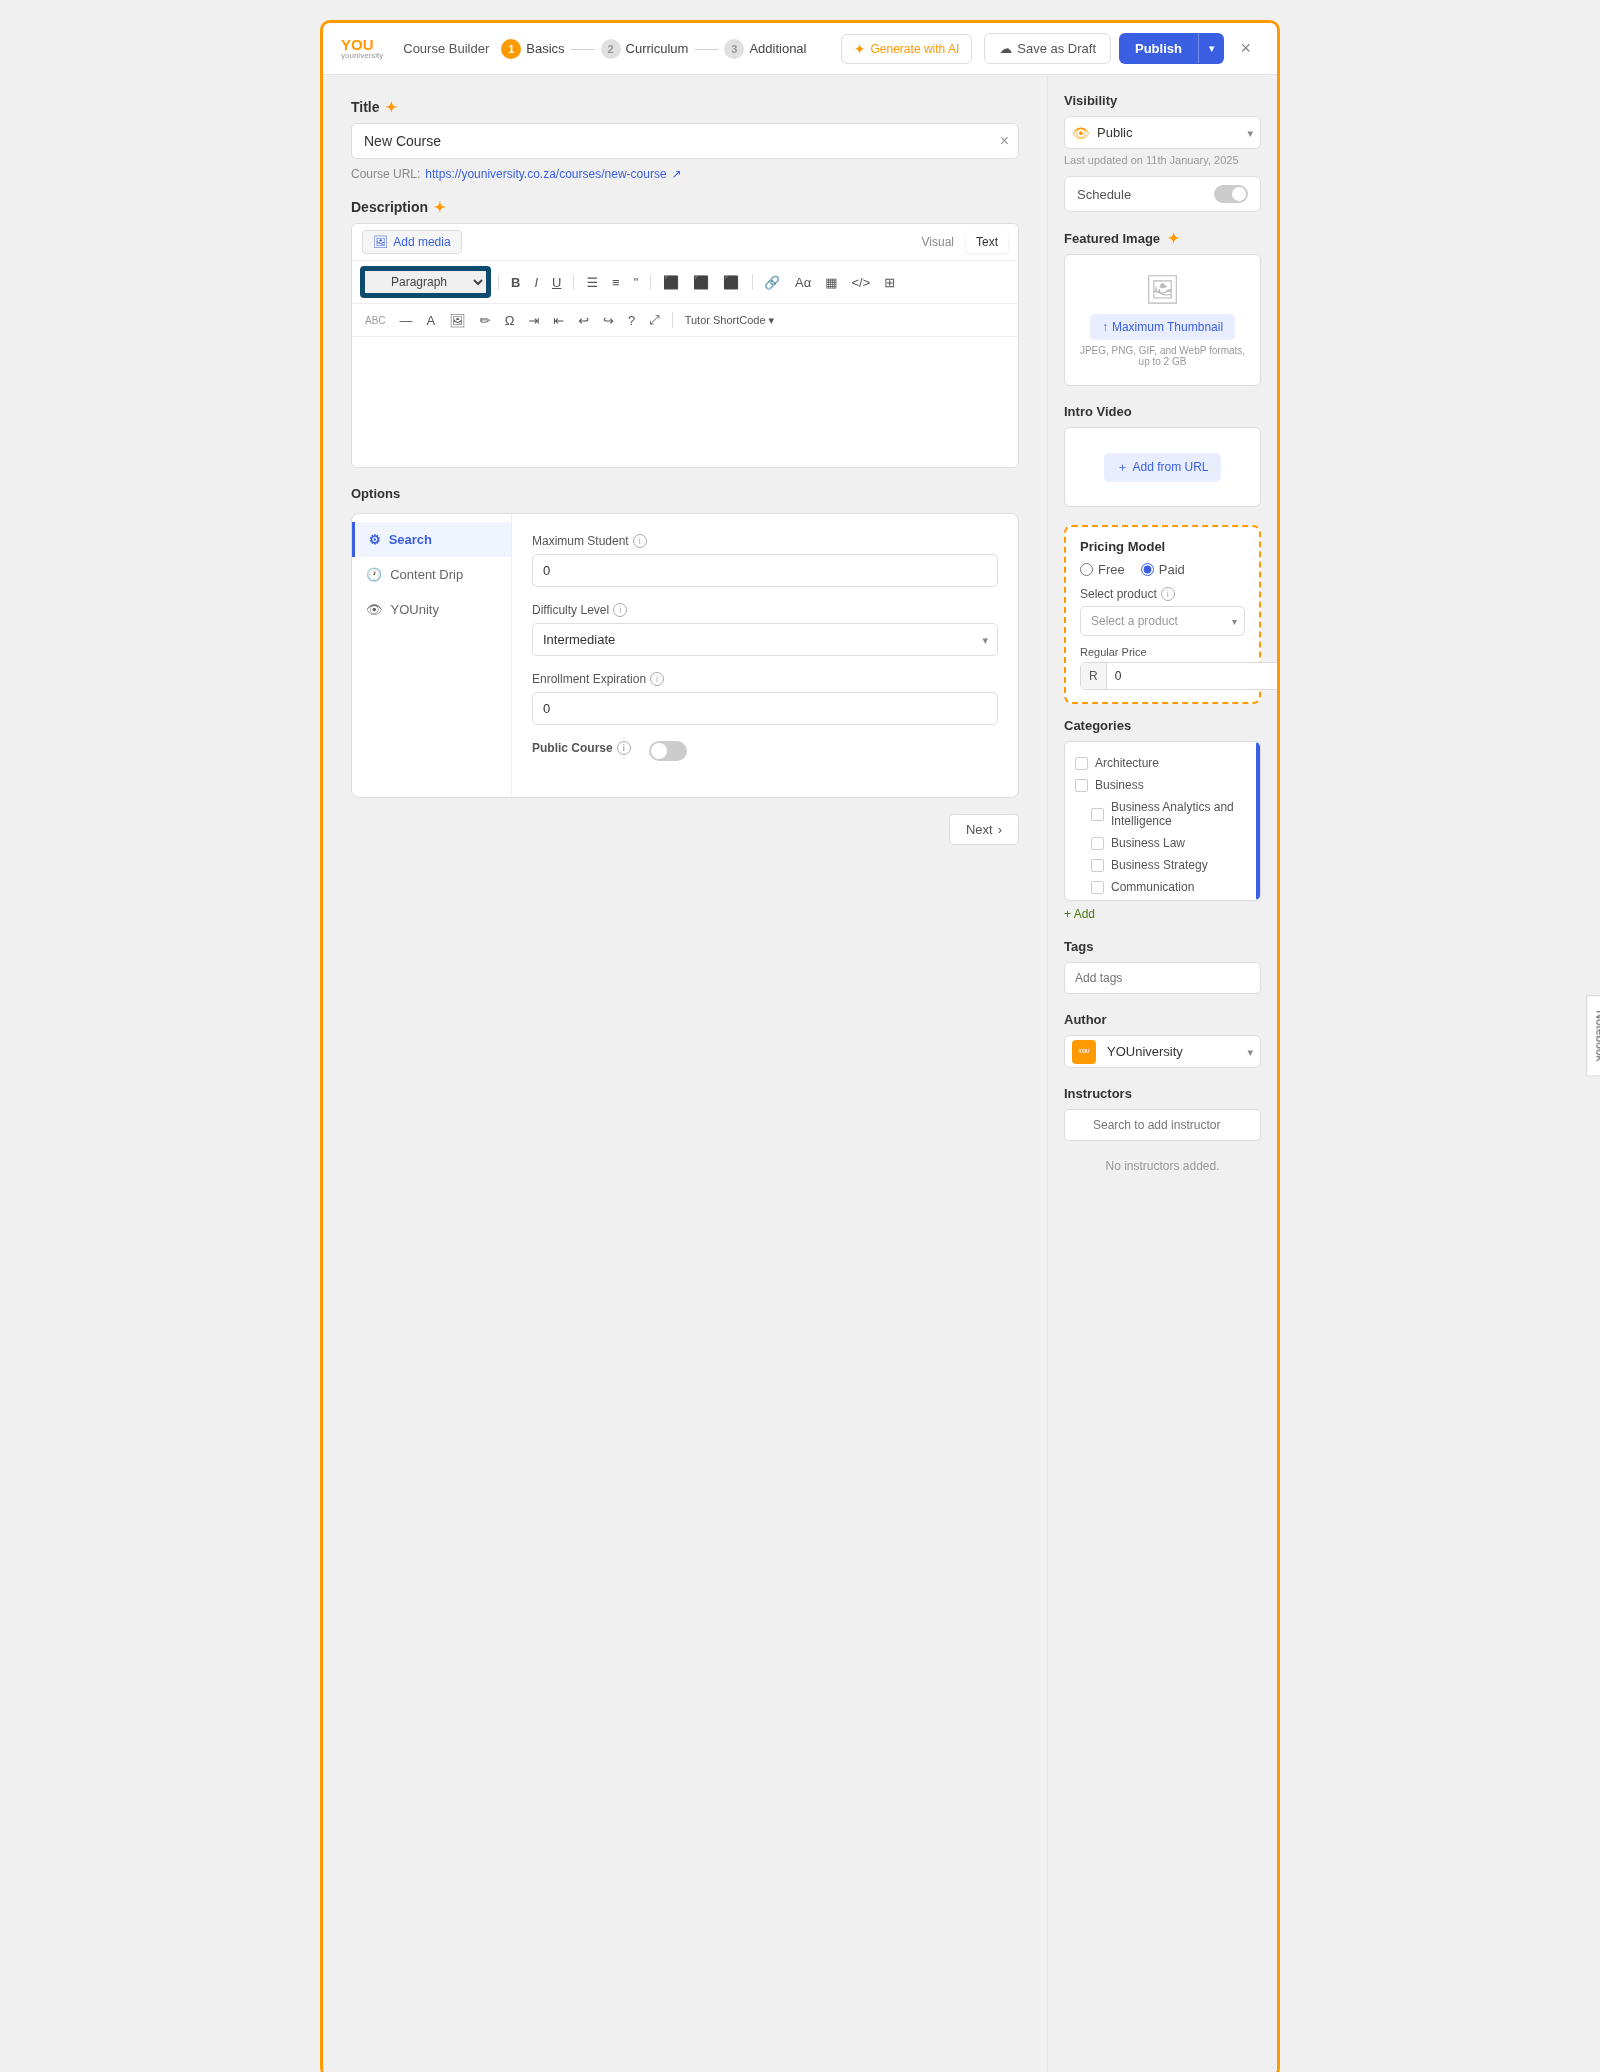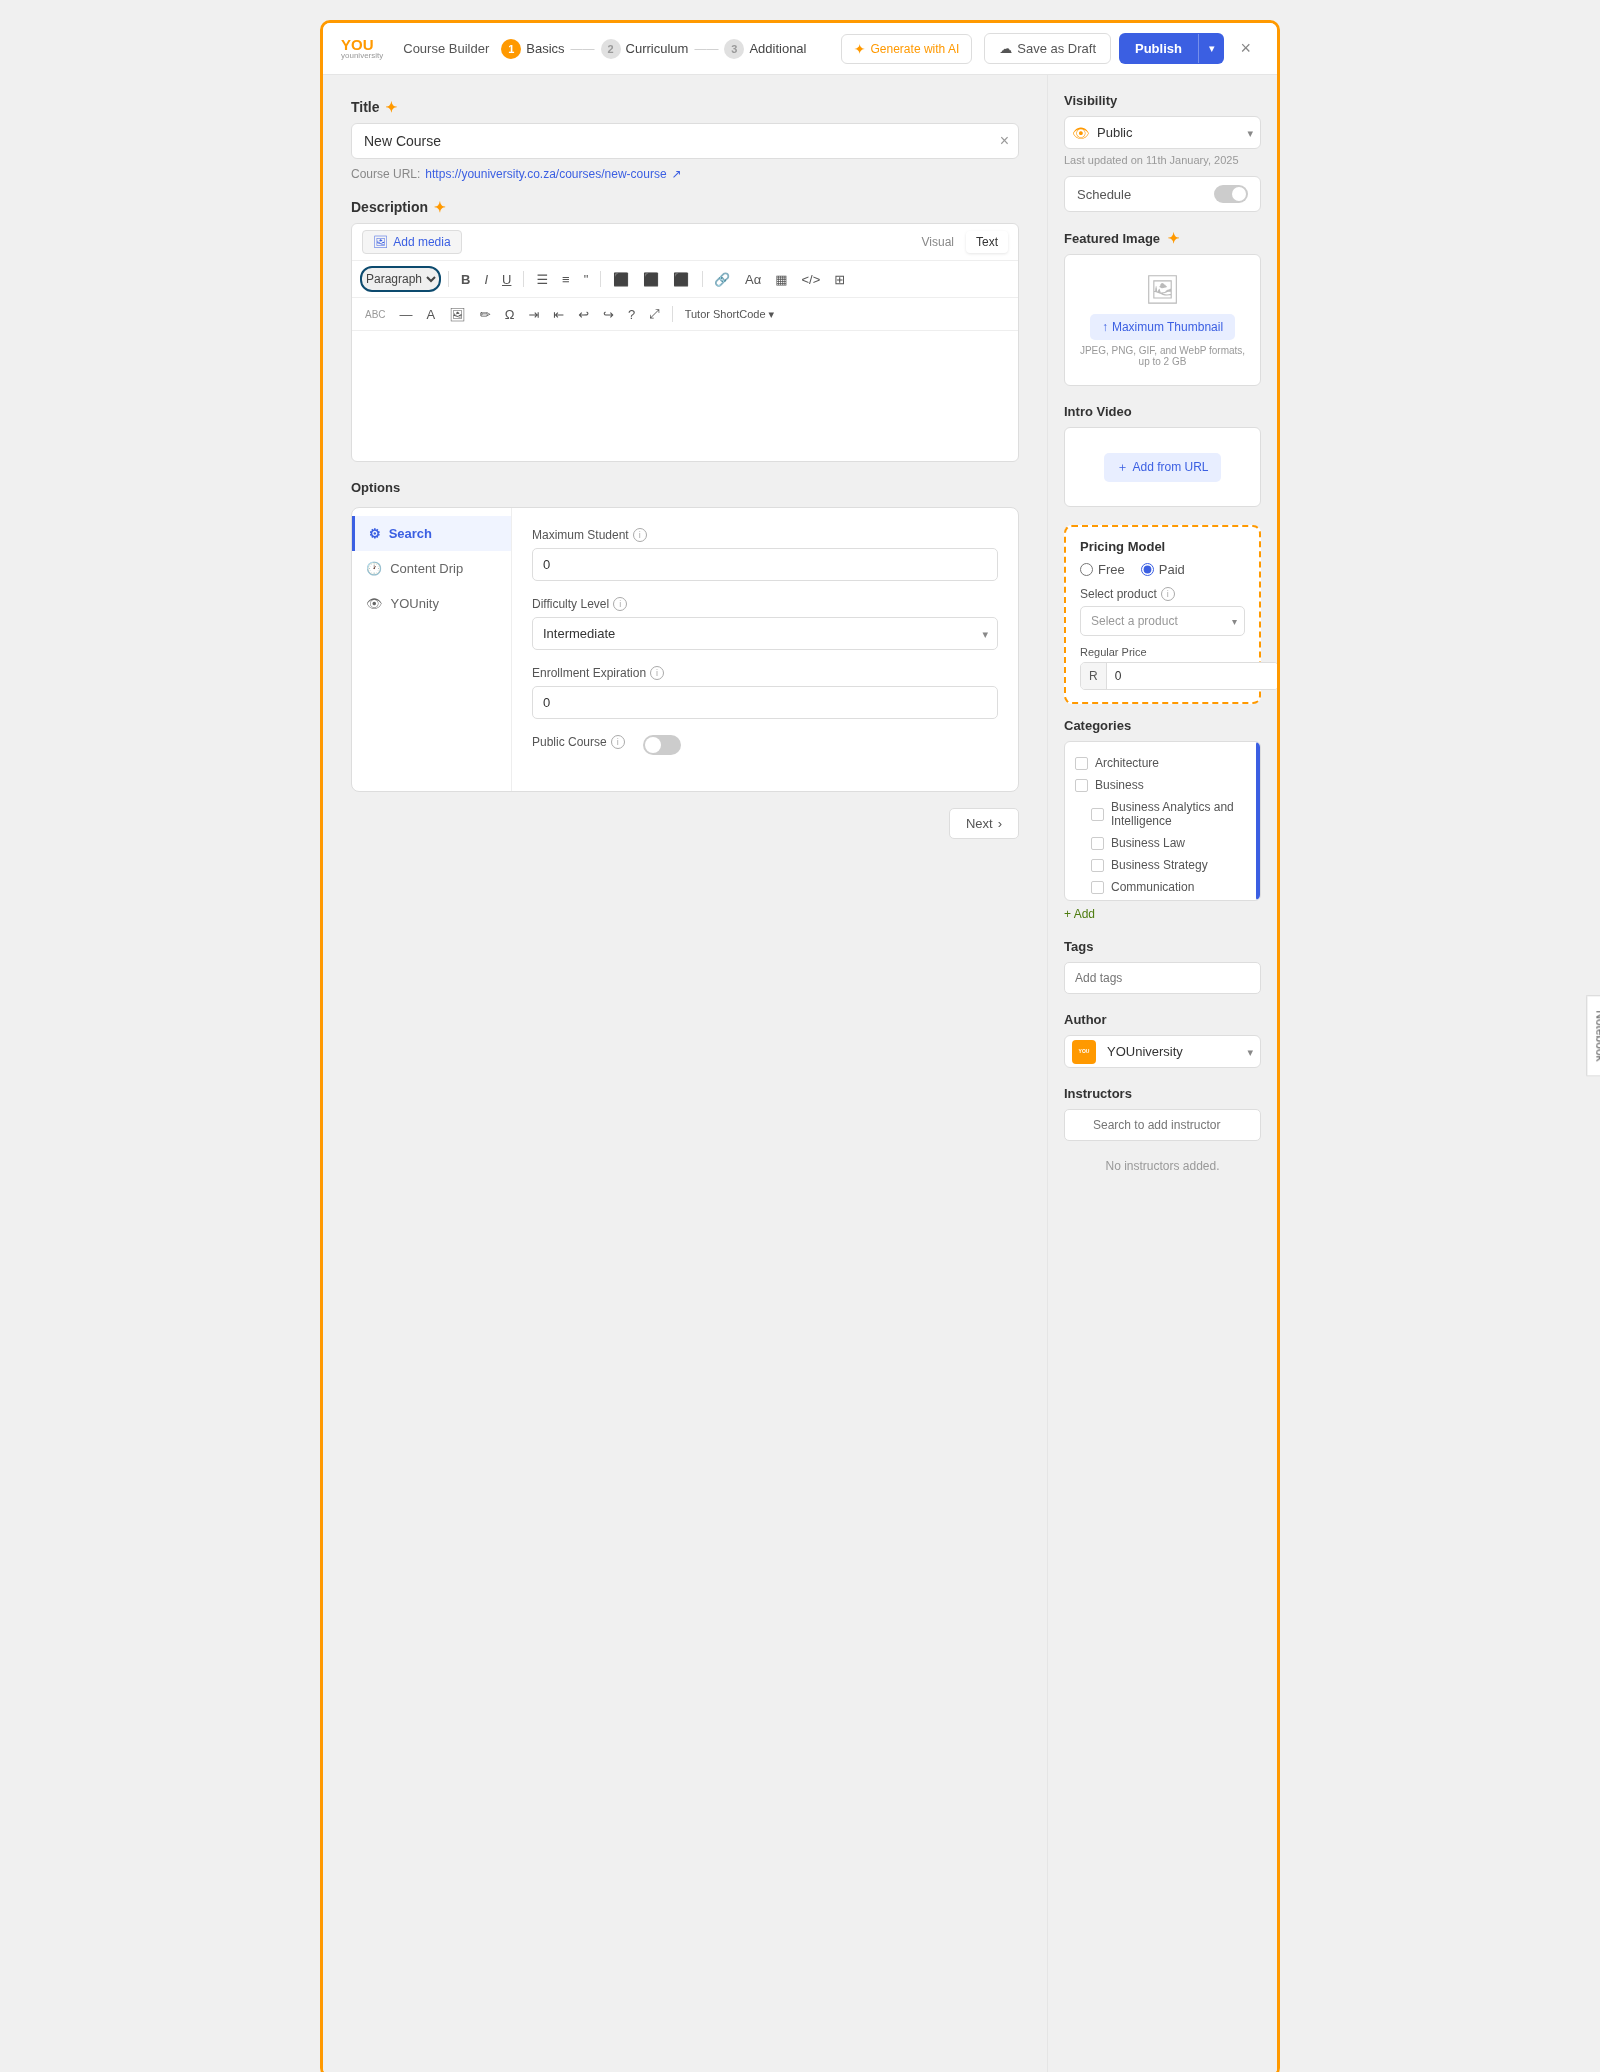--- a/index.html
+++ b/index.html
@@ -197,21 +197,21 @@
       display: flex; align-items: center; gap: 4px;
       padding: 5px 8px;
       border-bottom: 1px solid #eee;
       flex-wrap: wrap;
     }
     .toolbar-btn {
       background: none; border: none; padding: 3px 5px; cursor: pointer;
       font-size: 13px; color: #555; border-radius: 3px;
     }
     .toolbar-select {
-      border: 2px solid #0c4a6e; border-radius: 12px; padding: 3px 0; font-size: 12px; color: #444;
+      border: 5px solid #0c4a6e; border-radius: 4px; padding: 3px 22px; font-size: 12px; color: #444;
     }
     .toolbar-sep { width: 1px; height: 16px; background: #ddd; margin: 0 3px; }
     .editor-body {
       min-height: 130px;
       padding: 12px;
     }
     
     .options-label {
       font-size: 13px; font-weight: 600; color: #333; margin-bottom: 12px;
     }
@@ -268,21 +268,21 @@
       padding: 8px 10px;
       border: 1px solid #ddd; border-radius: 5px;
       font-size: 13px; color: #333; background: #fff;
       appearance: none; cursor: pointer;
     }
     .select-arrow {
       position: absolute; right: 10px; top: 50%; transform: translateY(-50%);
       color: #888; font-size: 11px; pointer-events: none;
     }
     .toggle-wrapper {
-      display: flex; align-items: center; gap: 10px;
+      display: flex; align-items: center; gap: 10px; font-weight: bold;
     }
     .toggle {
       width: 38px; height: 20px; background: #ccc; border-radius: 10px;
       position: relative; cursor: pointer;
     }
     .toggle::after {
       content: ''; position: absolute; top: 2px; left: 2px;
       width: 16px; height: 16px; background: #fff; border-radius: 50%;
       transition: left 0.2s;
     }

